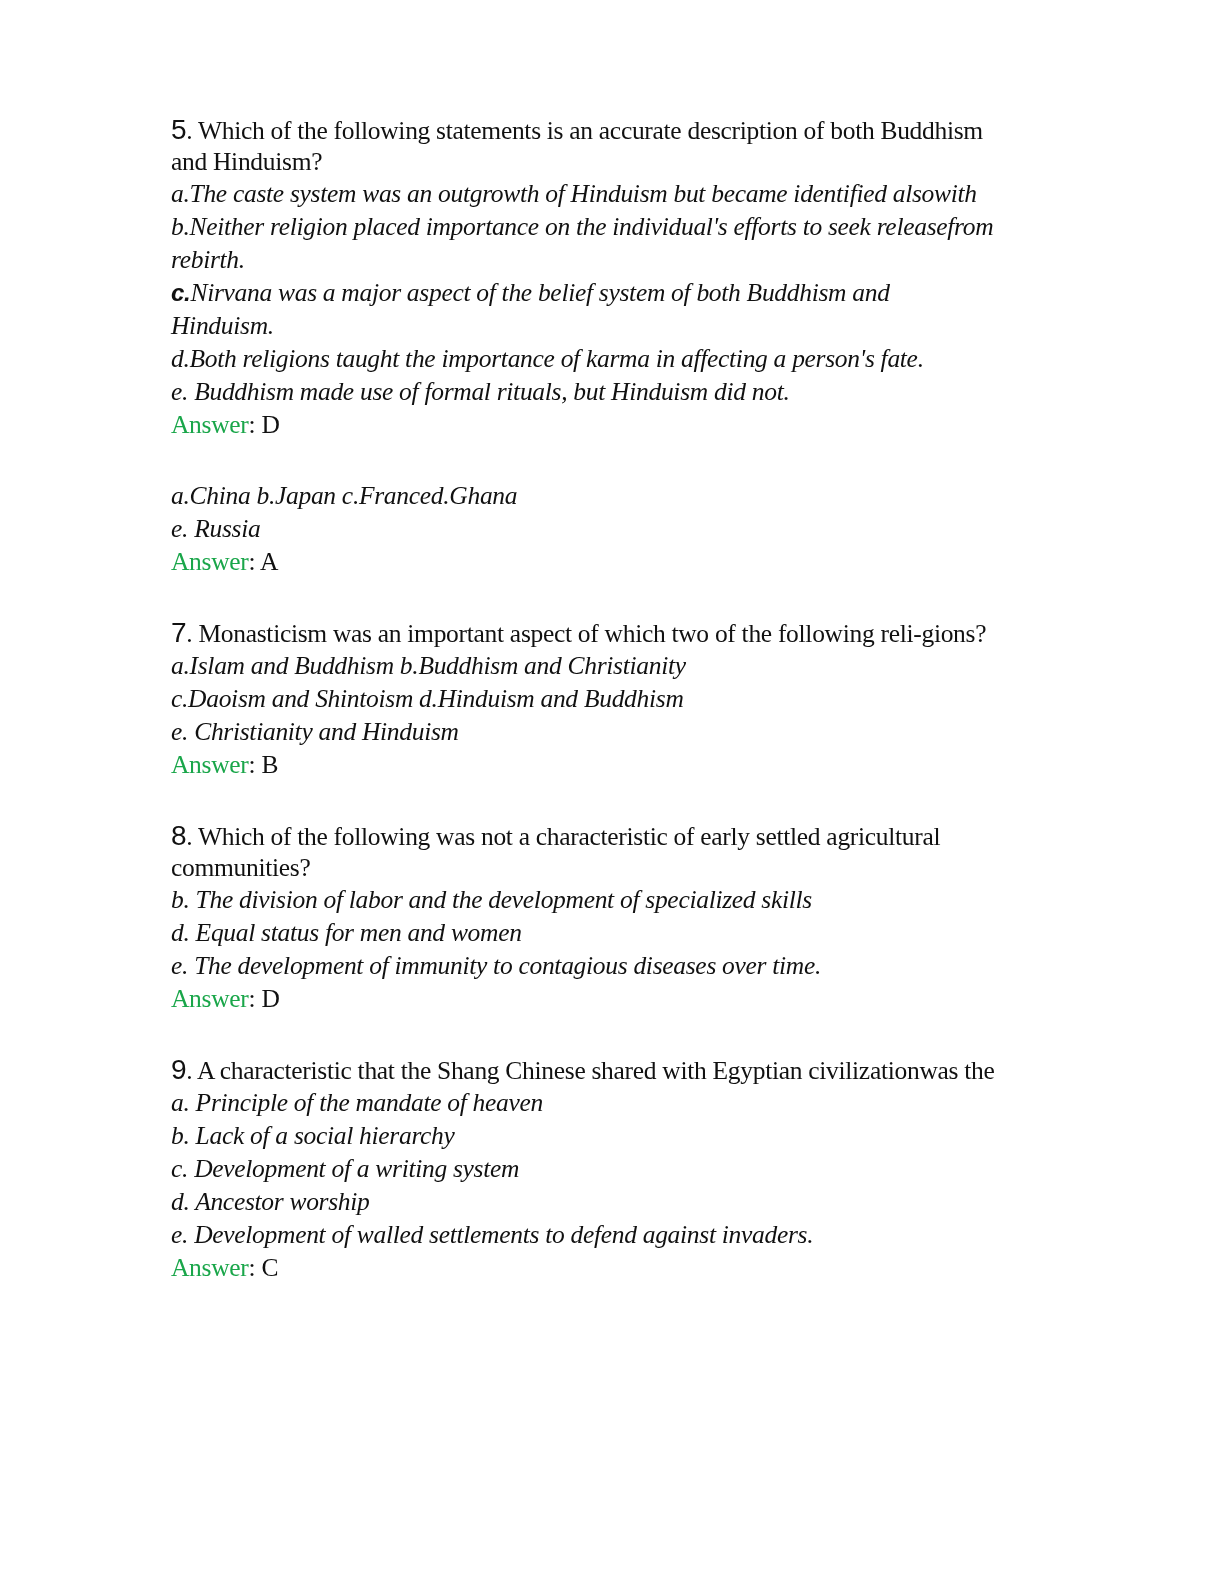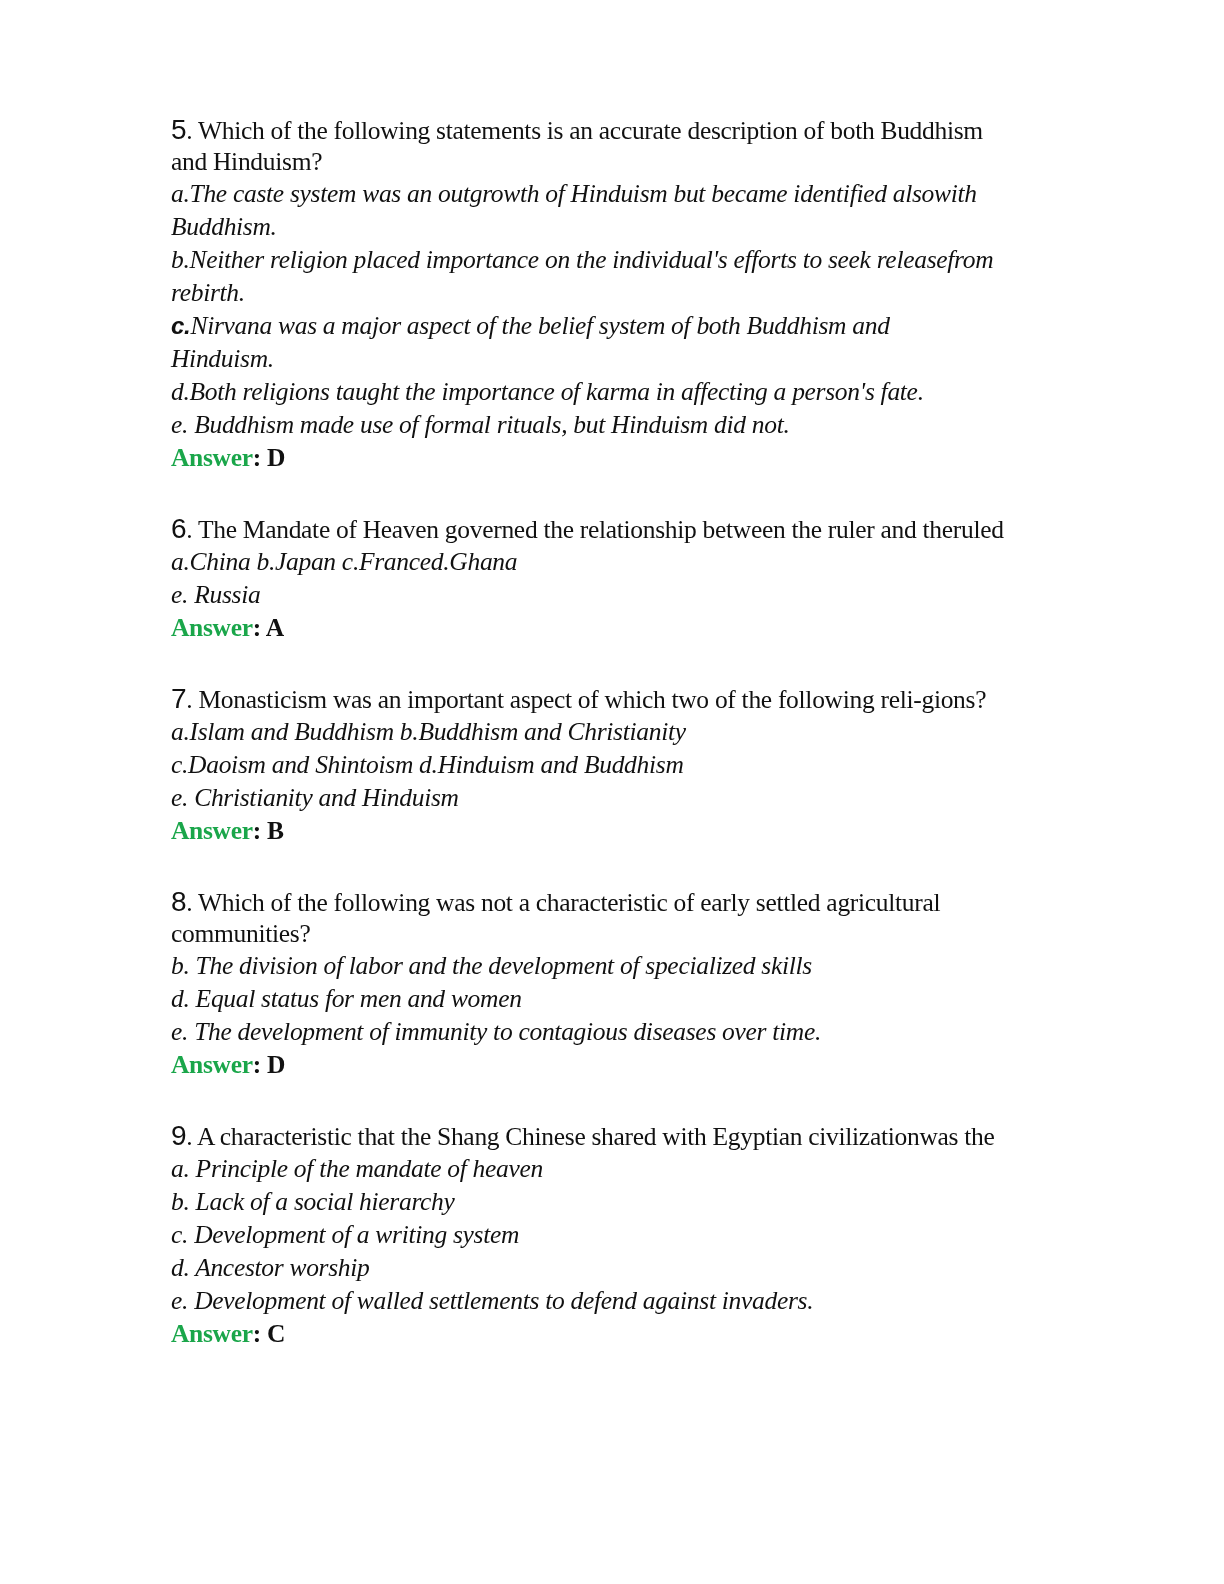--- a/index.html
+++ b/index.html
@@ -6,41 +6,39 @@
   body { width: 1224px; height: 1584px; position: relative; overflow: hidden; }
   .page { position: absolute; left: 171px; top: 114px; width: 940px;
     font-family: "Liberation Serif", "DejaVu Serif", serif; font-size: 25.5px;
     color: #111111; letter-spacing: -0.3px; }
   .question { margin-bottom: 38px; }
   .line { display: block; line-height: 31px; white-space: nowrap; }
   .line.opt { line-height: 32px; margin-top: 1px; font-style: italic; }
   .num { font-family: "Liberation Sans", "DejaVu Sans", sans-serif; font-size: 28px; }
   .bold-sans { font-family: "Liberation Sans", "DejaVu Sans", sans-serif; font-weight: bold; font-size: 24px; }
   .answer-label { color: #1aa64a; }
-  .answer-row { display: block; line-height: 34px; font-weight: bold; }
+  .answer-row { display: block; line-height: 34px; }
 </style>
 </head>
 <body>
 
 <div class="page" id="page">
     <div class="question">
       <span class="line"><span class="num">5</span><span>. </span><span>Which of the following statements is an accurate description of both Buddhism</span></span>
       <span class="line"><span>and Hinduism?</span></span>
       <span class="line opt"><span>a.The caste system was an outgrowth of Hinduism but became identified alsowith</span></span>
-      <span class="line opt"><span>Buddhism.</span></span>
       <span class="line opt"><span>b.Neither religion placed importance on the individual's efforts to seek releasefrom</span></span>
       <span class="line opt"><span>rebirth.</span></span>
       <span class="line opt"><span class="bold-sans">c.</span><span>Nirvana was a major aspect of the belief system of both Buddhism and</span></span>
       <span class="line opt"><span>Hinduism.</span></span>
       <span class="line opt"><span>d.Both religions taught the importance of karma in affecting a person's fate.</span></span>
       <span class="line opt"><span>e. Buddhism made use of formal rituals, but Hinduism did not.</span></span>
       <span class="answer-row"><span class="answer-label" style="color: rgb(26, 166, 74);">Answer</span><span>: D</span></span>
     </div>
     <div class="question">
-      <span class="line"><span class="num">6</span><span>. </span><span>The Mandate of Heaven governed the relationship between the ruler and theruled</span></span>
       <span class="line opt"><span>a.China b.Japan c.Franced.Ghana</span></span>
       <span class="line opt"><span>e. Russia</span></span>
       <span class="answer-row"><span class="answer-label" style="color: rgb(26, 166, 74);">Answer</span><span>: A</span></span>
     </div>
     <div class="question">
       <span class="line"><span class="num">7</span><span>. </span><span>Monasticism was an important aspect of which two of the following reli-gions?</span></span>
       <span class="line opt"><span>a.Islam and Buddhism b.Buddhism and Christianity</span></span>
       <span class="line opt"><span>c.Daoism and Shintoism d.Hinduism and Buddhism</span></span>
       <span class="line opt"><span>e. Christianity and Hinduism</span></span>
       <span class="answer-row"><span class="answer-label" style="color: rgb(26, 166, 74);">Answer</span><span>: B</span></span>

